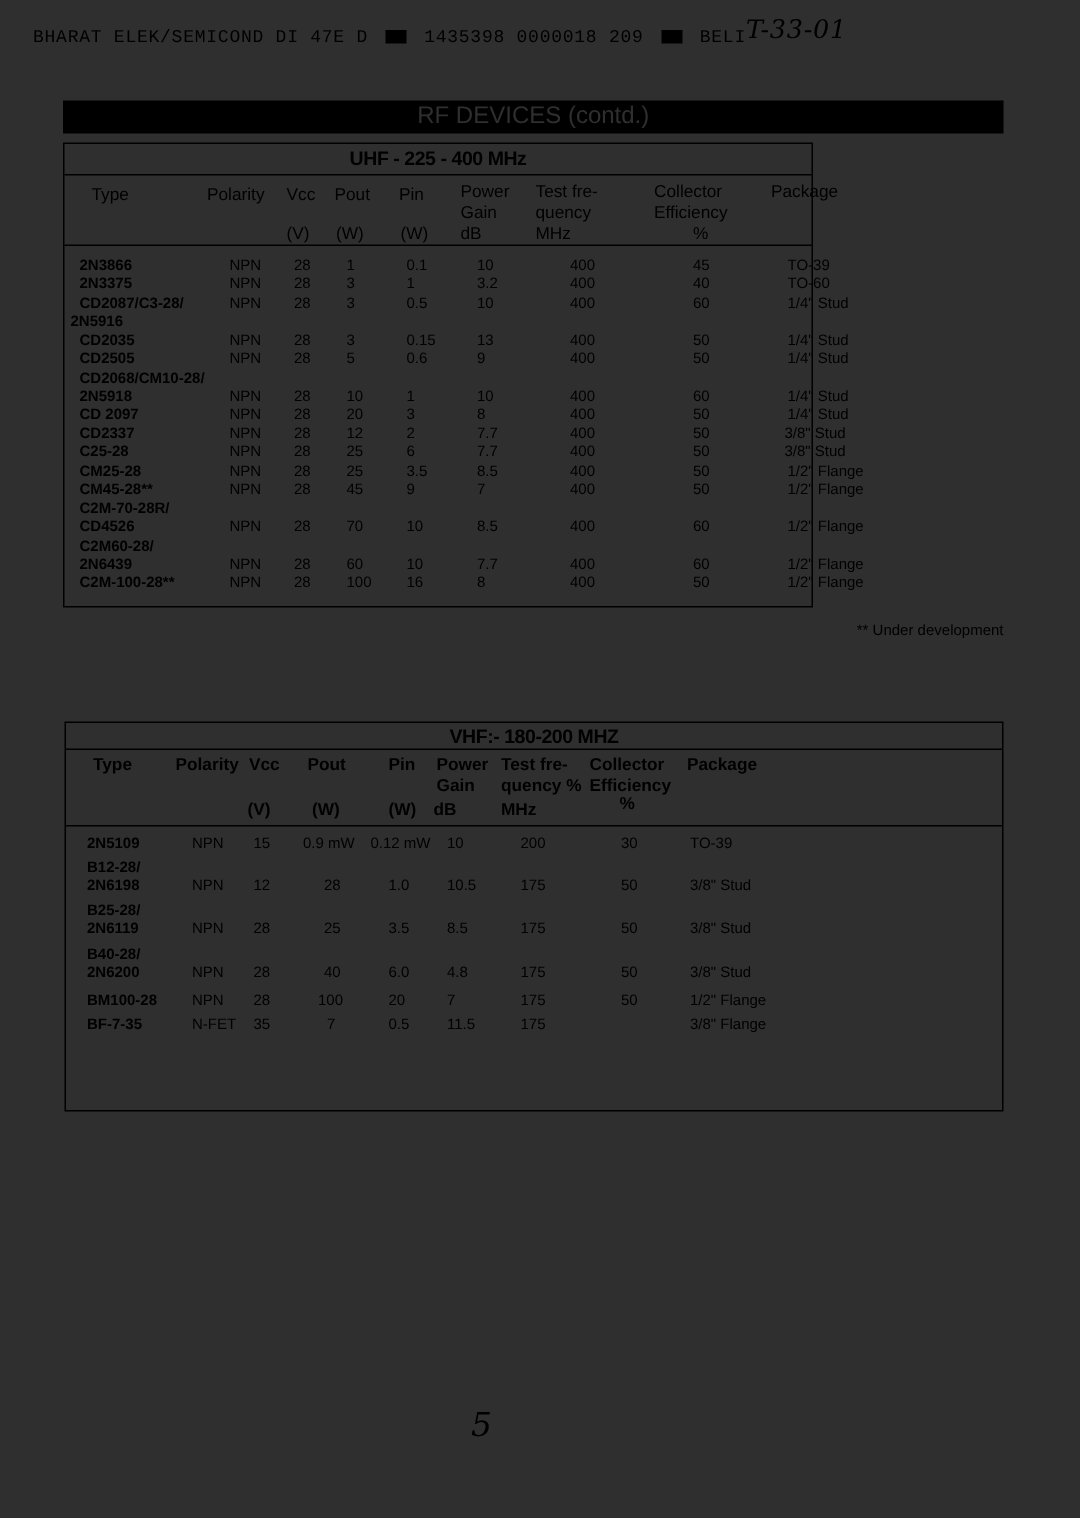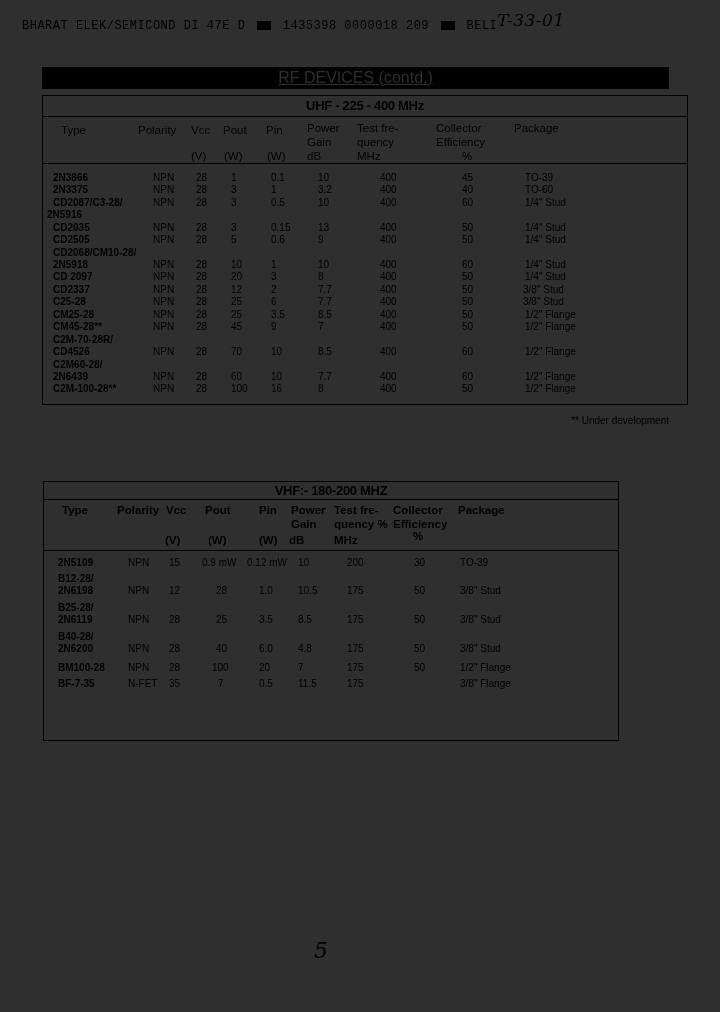--- a/index.html
+++ b/index.html
@@ -8,21 +8,21 @@
     font-family:"Liberation Sans", sans-serif; position:relative; overflow:hidden;
   }
   .hdr-line {
     position:absolute; left:22px; top:13px; font-family:"Liberation Mono", monospace;
     font-size:12px; letter-spacing:0.5px; color:#000; white-space:nowrap;
   }
   .hdr-line .blk { display:inline-block; width:14px; height:9px; background:#000; vertical-align:middle; margin:0 4px; }
   .hdr-line .hand { font-family:"DejaVu Serif", serif; font-style:italic; font-size:17px; position:relative; top:-3px; }
   .banner {
     position:absolute; left:42px; top:67px; width:627px; height:22px; background:#000;
-    color:#2f2f2f; text-align:center; font-size:16px; line-height:22px; font-weight:normal;text-decoration:underline;
+    color:#2f2f2f; text-align:center; font-size:16px; line-height:22px; font-weight:normal;
   }
   .tbl {
     position:absolute; border:1.5px solid #000; box-sizing:border-box;
   }
   .tbl .title {
     text-align:center; font-size:13px; font-weight:bold; border-bottom:1.5px solid #000;
     height:20px; line-height:20px; letter-spacing:-0.3px;
   }
   .cols { position:relative; height:46px; border-bottom:1.5px solid #000; font-size:11.5px; }
   .cols span { position:absolute; line-height:14px; white-space:pre; }
@@ -39,21 +39,21 @@
 <div class="hdr-line">
   <span>BHARAT ELEK/SEMICOND DI 47E D</span>
   <span class="blk"></span>
   <span>1435398 0000018 209</span>
   <span class="blk"></span>
   <span>BELI</span><span class="hand">T-33-01</span>
 </div>
 
 <div class="banner">RF DEVICES (contd.)</div>
 
-<div class="tbl" id="uhf" style="left:42px; top:95px; width:646px; height:310px;">
+<div class="tbl" id="uhf" style="left:42px; top:95px; width:500px; height:310px;">
   <div class="title">UHF - 225 - 400 MHz</div>
   <div class="cols">
     <span style="left:18px; top:6px;">Type</span>
     <span style="left:95px; top:6px;">Polarity</span>
     <span style="left:148px; top:6px;">Vcc</span>
     <span style="left:180px; top:6px;">Pout</span>
     <span style="left:223px; top:6px;">Pin</span>
     <span style="left:264px; top:4px;">Power
 Gain</span>
     <span style="left:314px; top:4px;">Test fre-
@@ -232,21 +232,21 @@
         <span style="left:228px">16</span>
         <span style="left:275px">8</span>
         <span style="left:337px">400</span>
         <span style="left:419px">50</span>
         <span style="left:482px">1/2" Flange</span>
       </div>
   </div>
 </div>
 <div class="footnote">** Under development</div>
 
-<div class="tbl" id="vhf" style="left:43px; top:481px; width:576px; height:260px; border-top-width:1.5px;">
+<div class="tbl" id="vhf" style="left:43px; top:481px; width:626px; height:260px; border-top-width:1.5px;">
   <div class="title" style="height:17px; line-height:17px;">VHF:- 180-200 MHZ</div>
   <div class="cols" style="height:50px;">
     <span style="left:18px; top:3px; font-weight:bold;">Type</span>
     <span style="left:73px; top:3px; font-weight:bold;">Polarity</span>
     <span style="left:122px; top:3px; font-weight:bold;">Vcc</span>
     <span style="left:161px; top:3px; font-weight:bold;">Pout</span>
     <span style="left:215px; top:3px; font-weight:bold;">Pin</span>
     <span style="left:247px; top:3px; font-weight:bold;">Power
 Gain</span>
     <span style="left:290px; top:3px; font-weight:bold;">Test fre-

